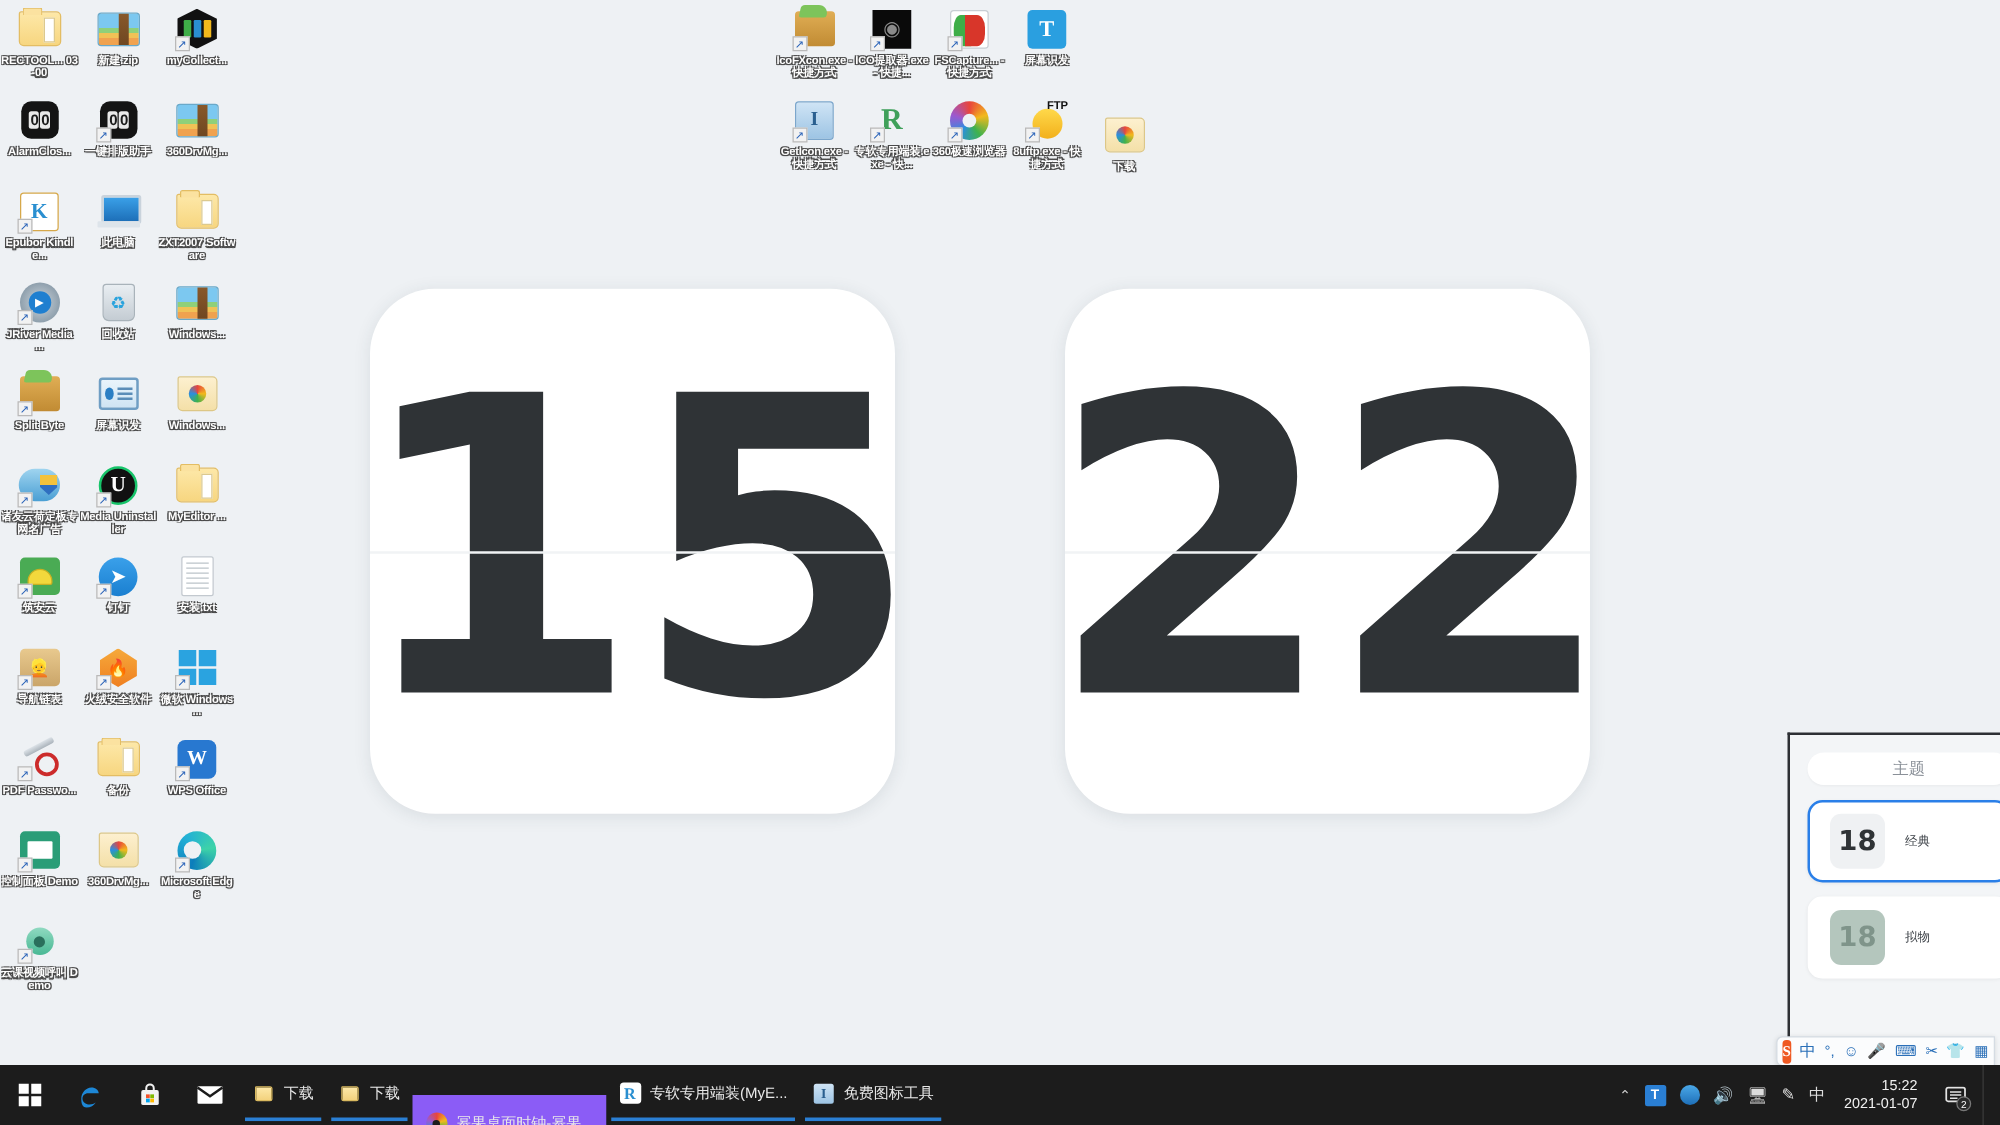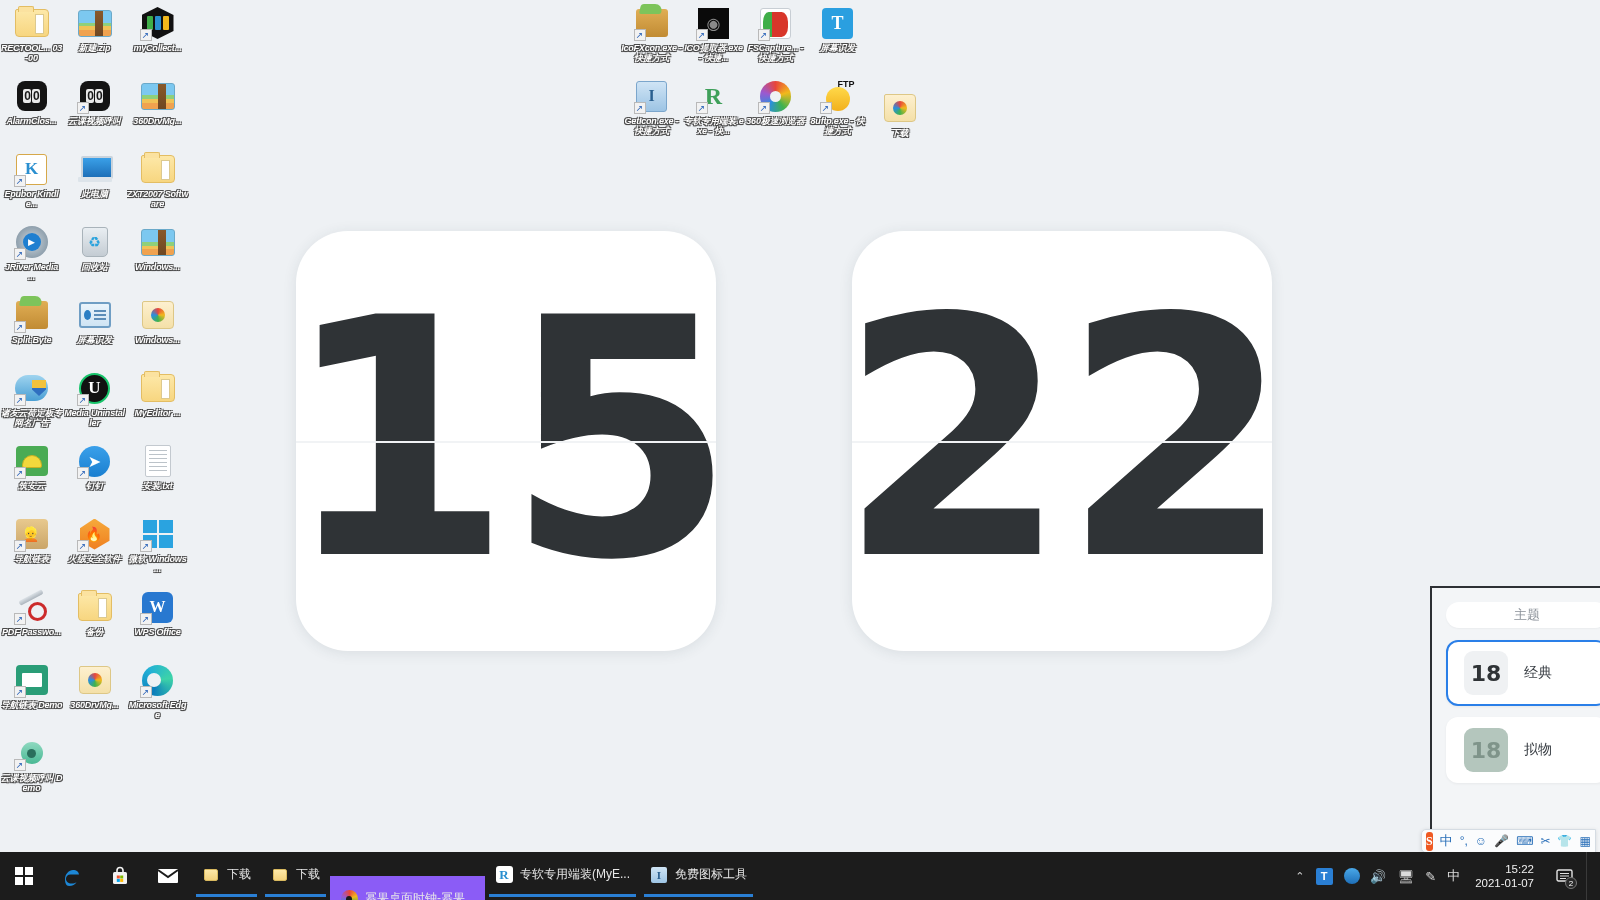--- a/index.html
+++ b/index.html
@@ -54,21 +54,21 @@
     color:#ffffff;
     text-align:center;
     width:62px;
     word-break:break-all;
     text-shadow:
       -1px -1px 0 #4a4a4a, 1px -1px 0 #4a4a4a,
       -1px  1px 0 #4a4a4a, 1px  1px 0 #4a4a4a,
        0px  1px 1px #333;
     font-weight:bold;
     letter-spacing:-0.2px;
-    max-height:22px; overflow:hidden;font-style:italic;
+    max-height:22px; overflow:hidden;
   }
   .shortcut-arrow {
     position:absolute; left:0px; bottom:0px;
     width:12px; height:12px; background:#f2f2f2;
     border:1px solid #b9b9b9;
     display:flex;align-items:center;justify-content:center;
     font-size:9px;color:#2a63b8; line-height:1;
   }
   .ic-folder{
     width:34px;height:28px;border-radius:2px 4px 4px 4px;
@@ -196,21 +196,21 @@
     border:2px solid transparent;
   }
   .tp-item.sel { border-color:#2a7fe8; }
   .tp-thumb {
     width:44px; height:44px; border-radius:9px; background:#eff1f3;
     display:flex; align-items:center; justify-content:center;
     font-size:22px; font-weight:bold; color:#2f3336; margin-right:16px;
     font-family:"DejaVu Sans",sans-serif;
   }
   .tp-thumb.skeu { background:#b4c6bd; color:#7f948a; }
-  .tp-label { font-size:14px; color:#3a3f45; }
+  .tp-label { font-size:10px; color:#3a3f45; }
 
   
   #ime-bar {
     position:absolute; left:1421px; top:829px; height:24px; width:175px;
     background:#fbfcfd; border:1px solid #d5dce3; border-radius:5px 0 0 5px;
     display:flex; align-items:center; gap:7px; padding:0 6px;
     box-shadow:0 1px 4px rgba(0,0,0,.12);
   }
   #ime-bar .sg {
     width:17px;height:19px;background:#ef5922;border-radius:3px;color:#fff;
@@ -307,21 +307,21 @@
         <div class="lbl">AlarmClos...</div>
       </div>
       <div class="dicon">
         <div class="glyph">
           <div class="ic-blackbox">
             <span>0</span>
             <span>0</span>
           </div>
           <span class="shortcut-arrow">↗</span>
         </div>
-        <div class="lbl">云课视频呼叫</div>
+        <div class="lbl">一键排版助手</div>
       </div>
       <div class="dicon">
         <div class="glyph">
           <div class="ic-zip"></div>
         </div>
         <div class="lbl">360DrvMg...</div>
       </div>
       <div class="dicon">
         <div class="glyph">
           <div class="ic-epubor">K</div>
@@ -489,21 +489,21 @@
         </div>
         <div class="lbl">WPS Office</div>
       </div>
       <div class="dicon">
         <div class="glyph">
           <div class="ic-board">
             <i></i>
           </div>
           <span class="shortcut-arrow">↗</span>
         </div>
-        <div class="lbl">导航链表 Demo</div>
+        <div class="lbl">控制面板 Demo</div>
       </div>
       <div class="dicon">
         <div class="glyph">
           <div class="ic-folderimg">
             <i></i>
           </div>
         </div>
         <div class="lbl">360DrvMg...</div>
       </div>
       <div class="dicon">

